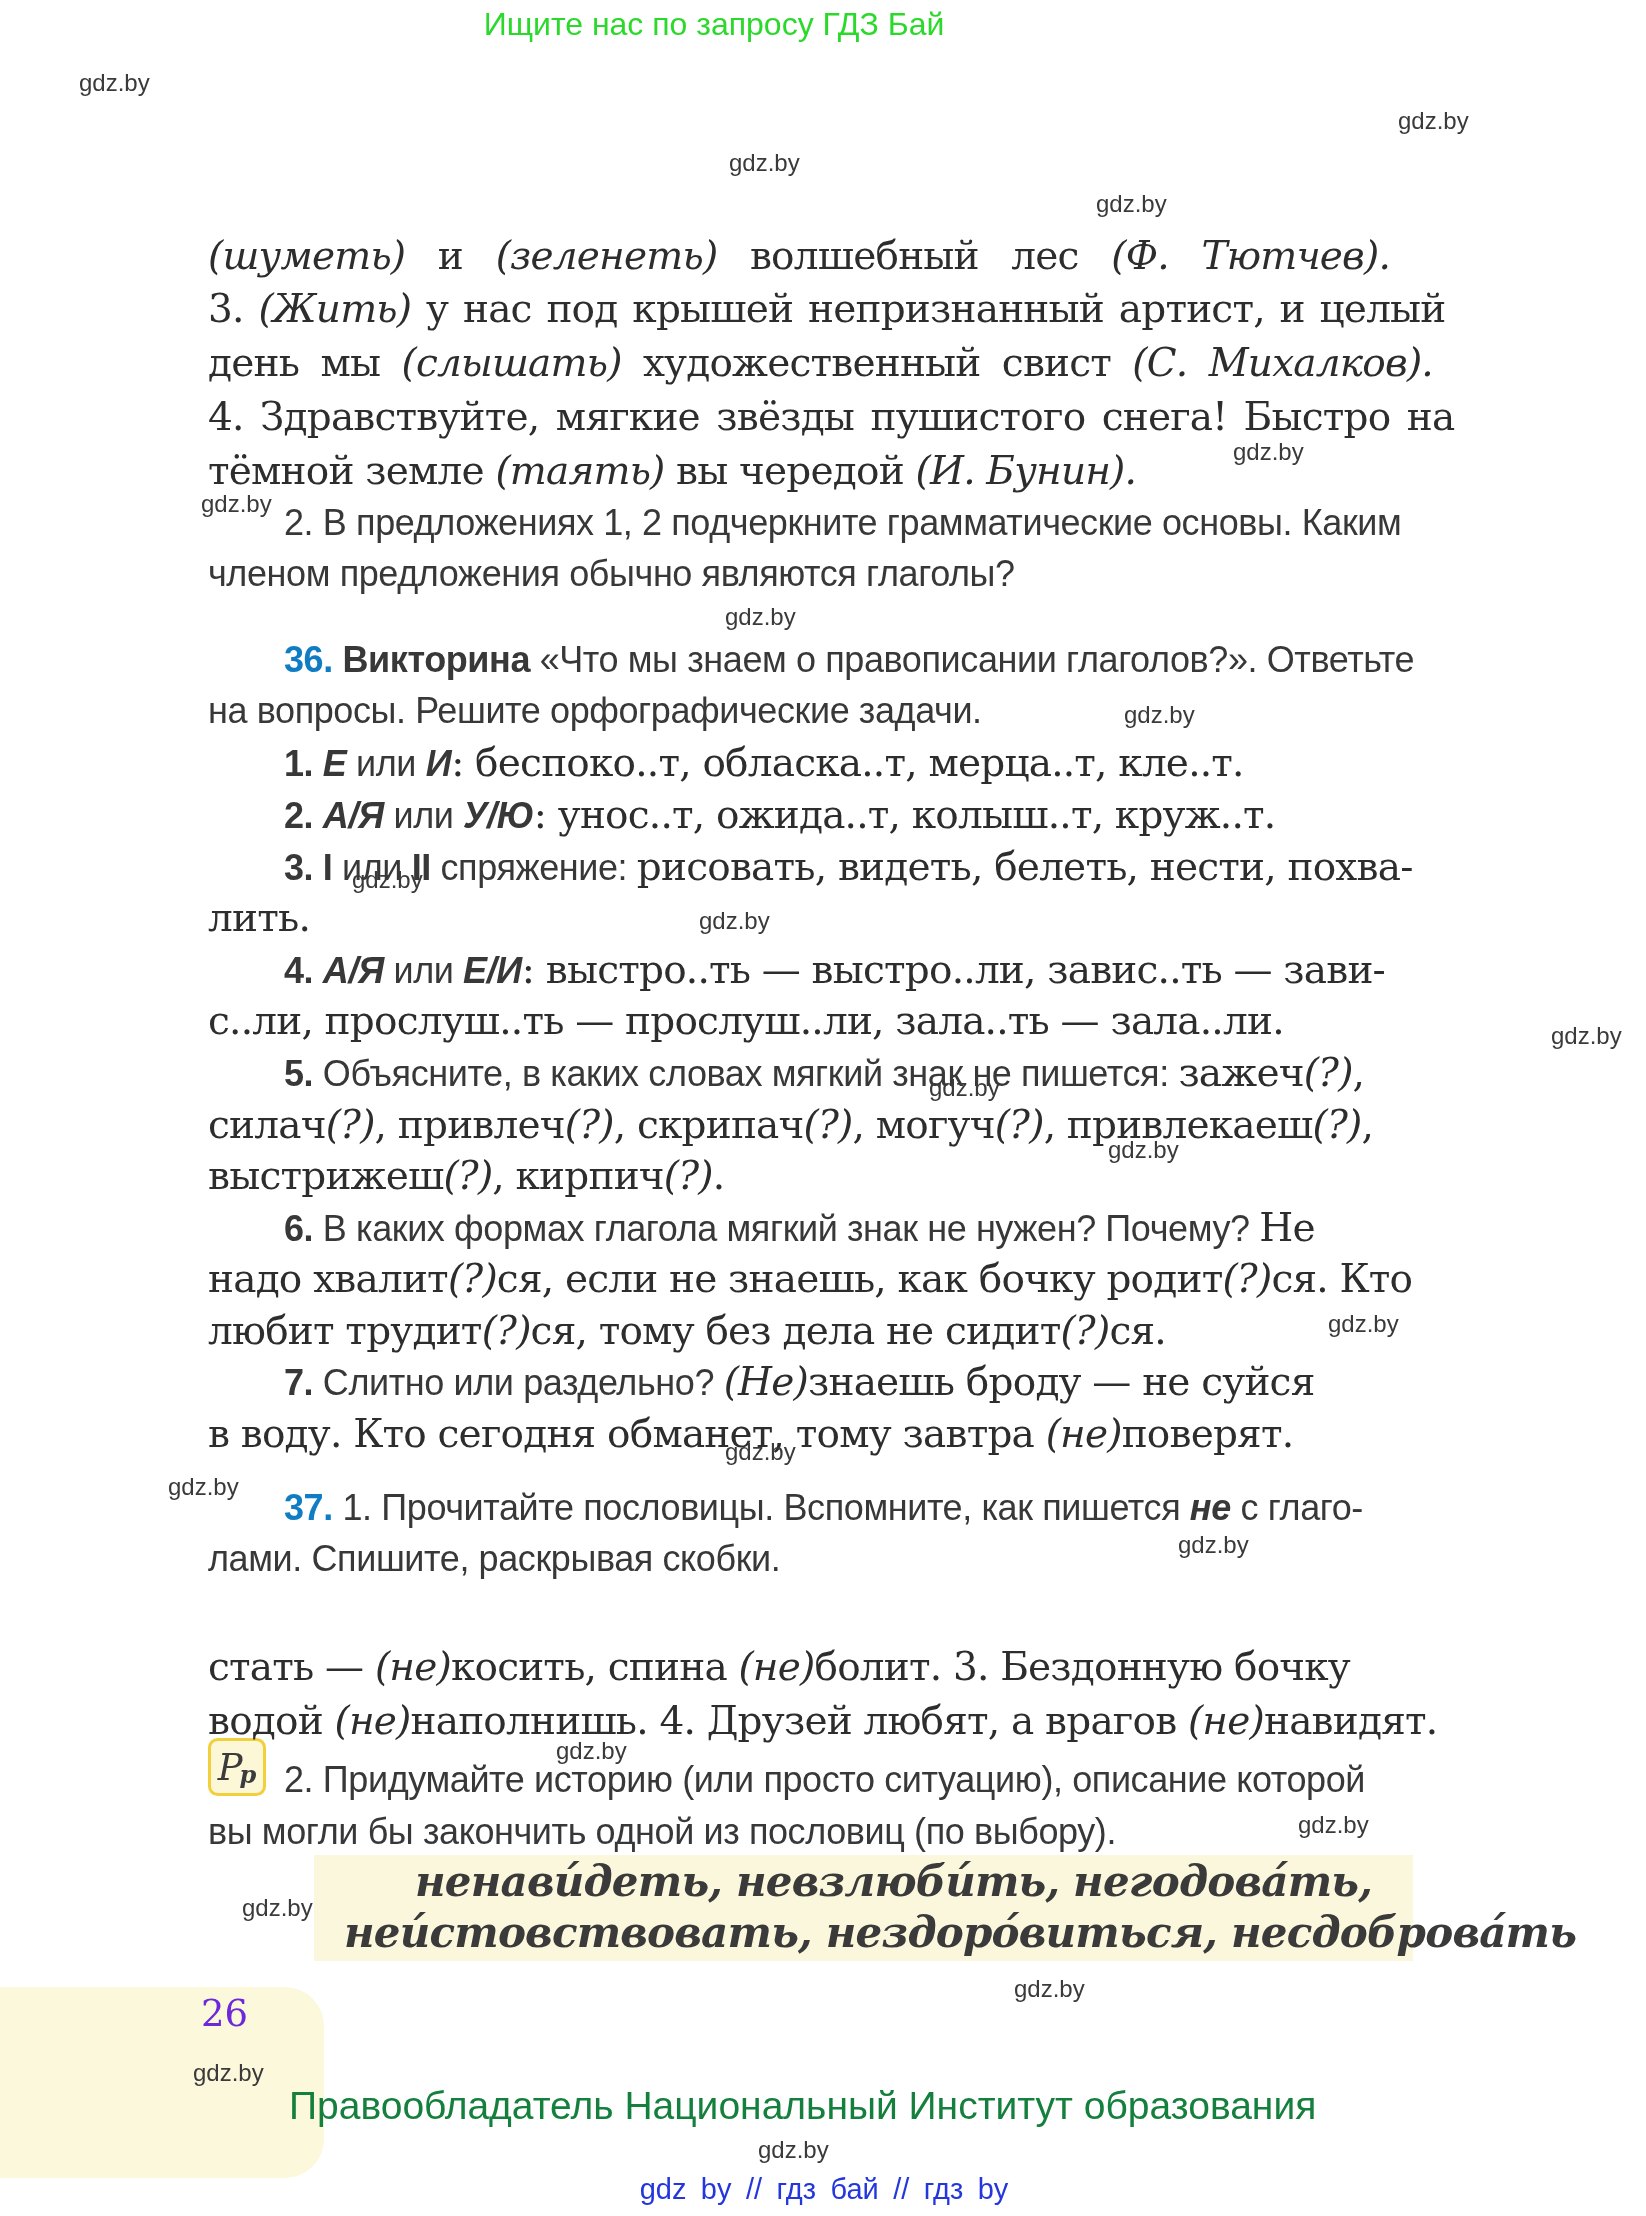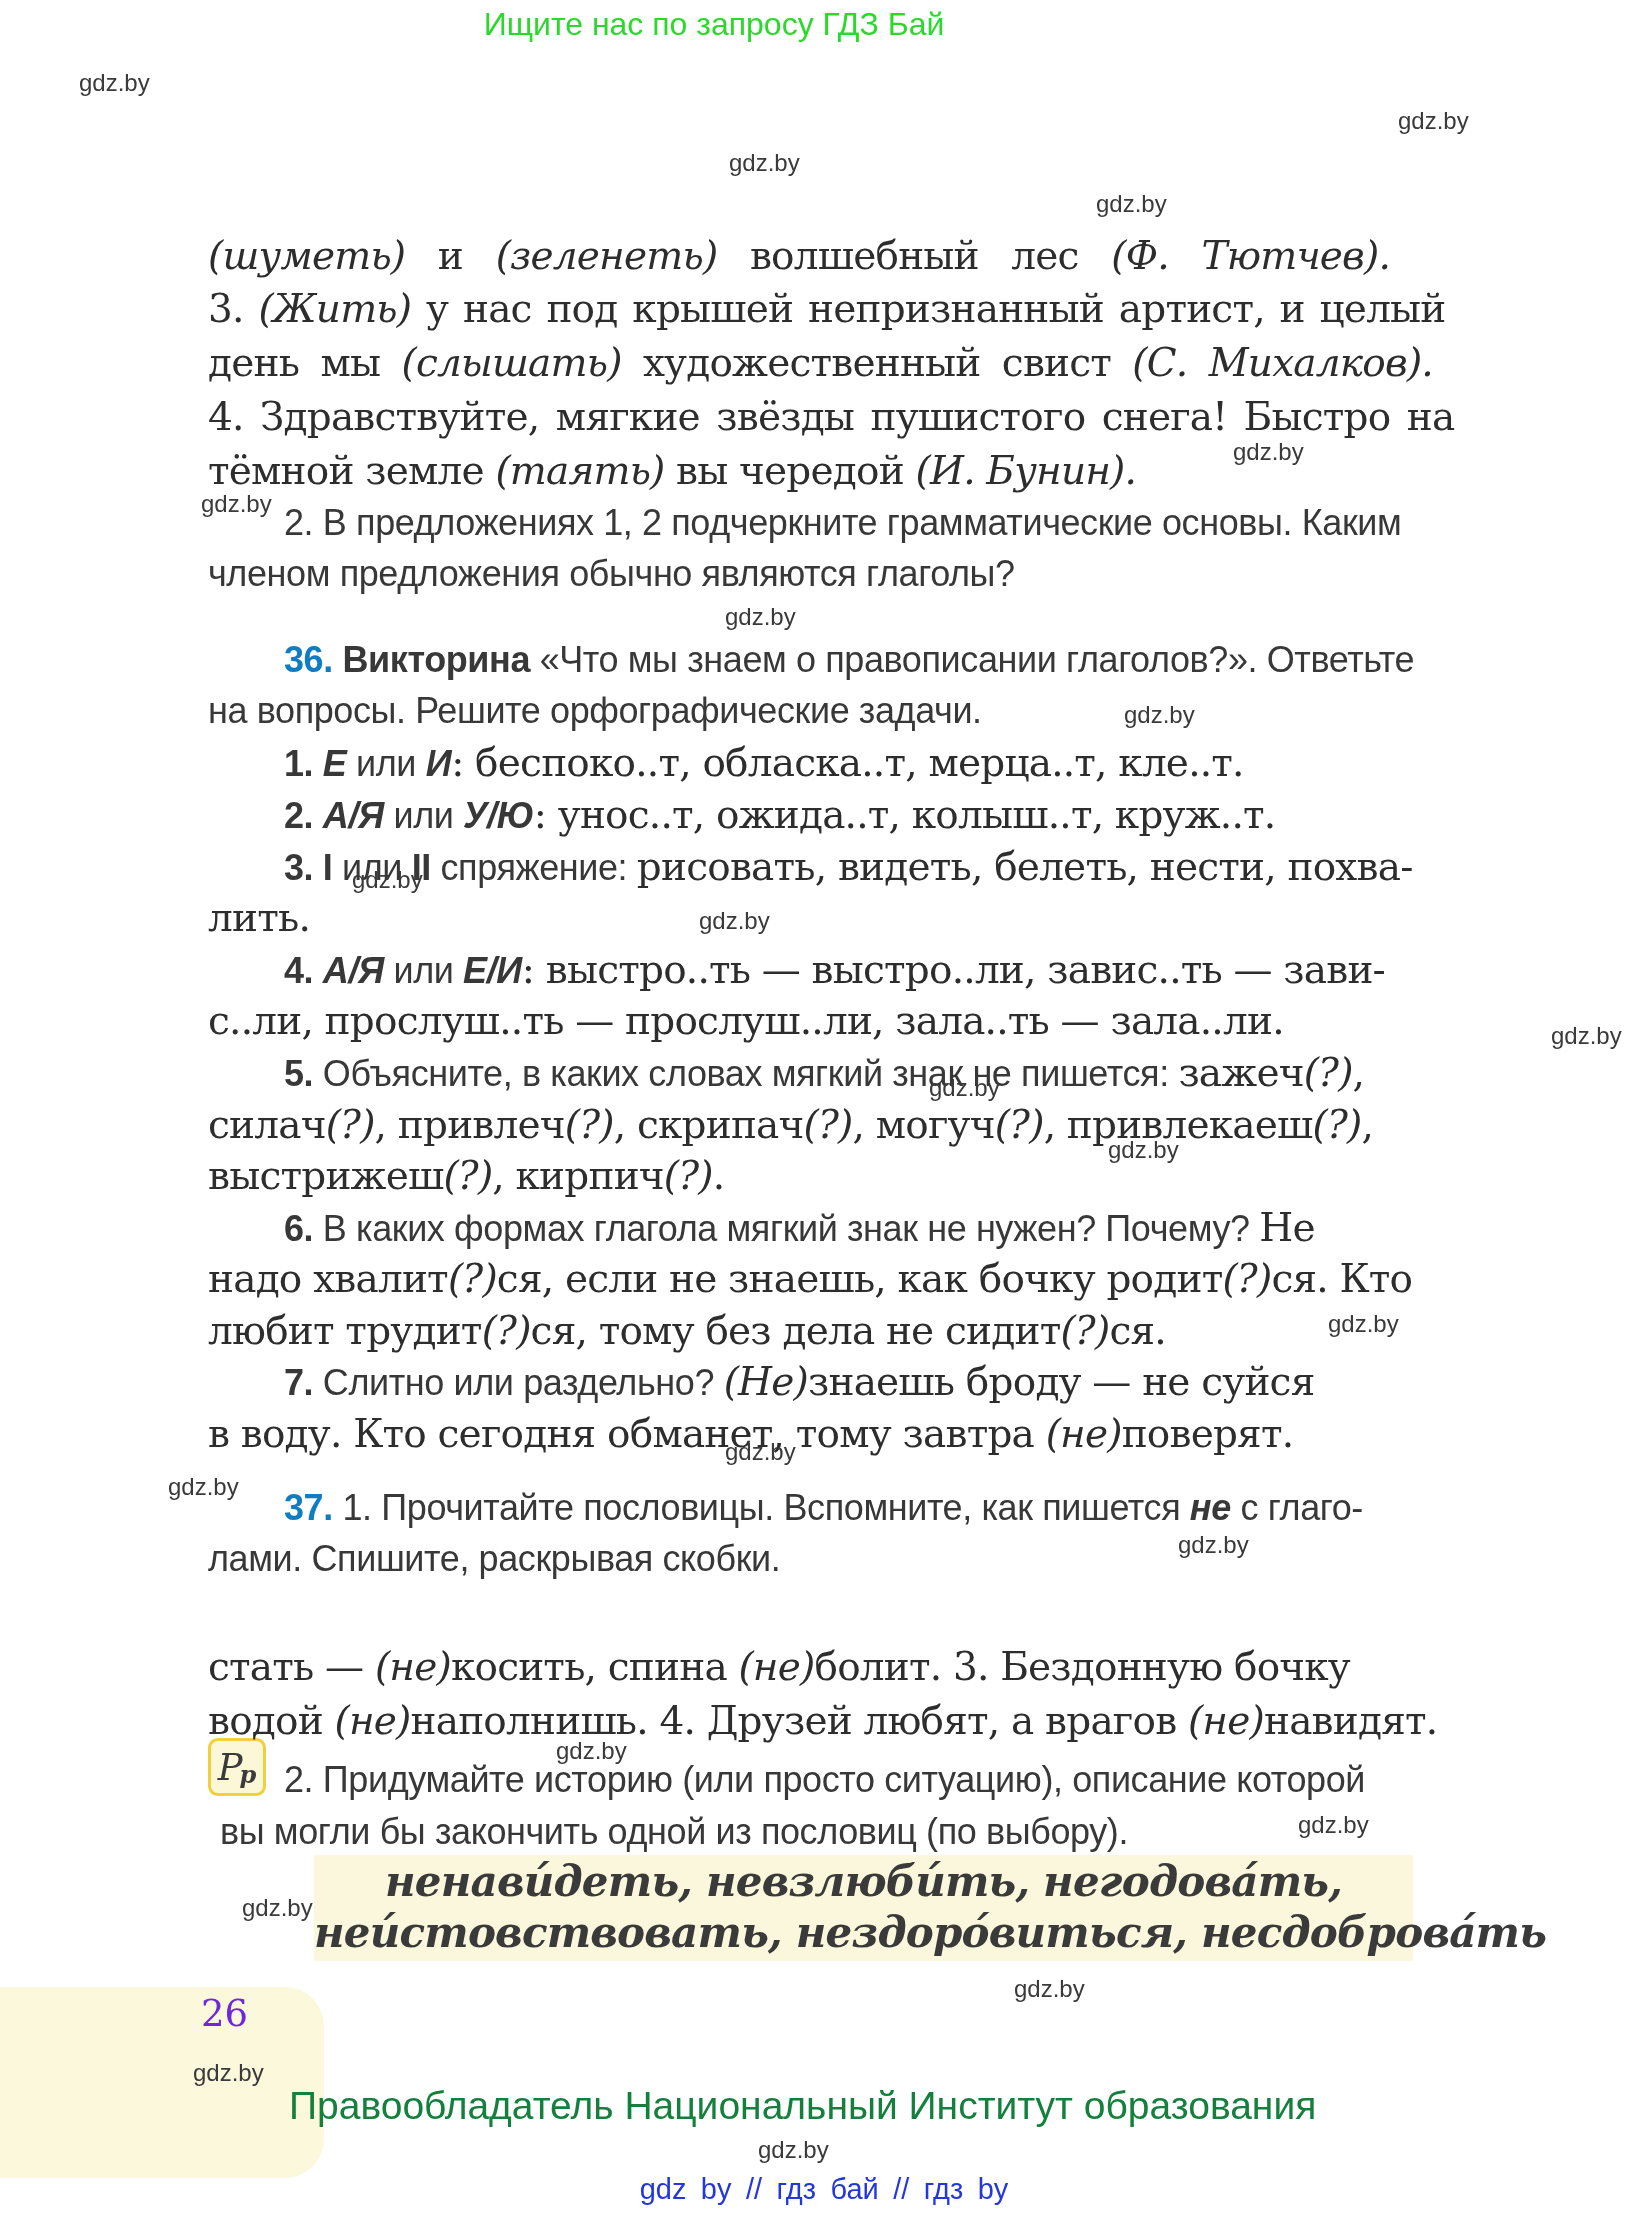--- a/index.html
+++ b/index.html
@@ -20,21 +20,21 @@
       white-space:nowrap;}
   #speech-icon{position:absolute;left:208px;top:1738px;width:58px;height:58px;
       background:#fcf7d6;border:3.2px solid #f1d03c;border-radius:9.7px;box-sizing:border-box;
       display:flex;align-items:center;justify-content:center;}
   #speech-icon .big{font-family:"DejaVu Serif",serif;font-style:italic;font-size:37px;color:#3b3b3b;}
   #speech-icon .small{font-family:"DejaVu Serif",serif;font-style:italic;font-weight:700;
       font-size:24px;color:#3b3b3b;margin-top:14.5px;margin-left:-3.2px;}
   #word-box{position:absolute;left:314px;top:1855px;width:1099px;height:106px;background:#fbf7dd;}
   #word-box .bl{position:absolute;width:100%;text-align:center;font-family:"DejaVu Serif",serif;
       font-style:italic;font-weight:700;font-size:42px;color:#3a3a3a;letter-spacing:-0.8px;
-      white-space:nowrap;}
+      white-space:nowrap;padding-left:30px;}
   #word-box .bl1{top:1.6px;}
   #word-box .bl2{top:53px;}
   #corner-tab{position:absolute;left:0;top:1987px;width:324px;height:191px;background:#fcf8dc;
       border-radius:0 39px 39px 0;}
   #page-number{position:absolute;left:201px;top:1992px;font-family:"DejaVu Serif",serif;
       font-size:37px;color:#6d28d9;}
   #copyright{position:absolute;left:289px;top:2084px;font-family:"Liberation Sans",sans-serif;
       font-size:39px;color:#15803d;white-space:nowrap;}
   #footer-link{position:absolute;left:824px;top:2173px;transform:translateX(-50%);
       font-family:"Liberation Sans",sans-serif;font-size:29px;color:#2337dc;white-space:nowrap;
@@ -85,21 +85,21 @@
     <div class="line" style="left: 284px; top: 1206px;"><span class="seg-sb">6. </span><span class="seg-s">В каких формах глагола мягкий знак не нужен? Почему? </span><span class="seg-r">Не</span></div>
     <div class="line" style="left: 208px; top: 1257px;"><span class="seg-r">надо хвалит</span><span class="seg-i">(?)</span><span class="seg-r">ся, если не знаешь, как бочку родит</span><span class="seg-i">(?)</span><span class="seg-r">ся. Кто</span></div>
     <div class="line" style="left: 208px; top: 1309px;"><span class="seg-r">любит трудит</span><span class="seg-i">(?)</span><span class="seg-r">ся, тому без дела не сидит</span><span class="seg-i">(?)</span><span class="seg-r">ся.</span></div>
     <div class="line" style="left: 284px; top: 1360px;"><span class="seg-sb">7. </span><span class="seg-s">Слитно или раздельно? </span><span class="seg-i">(Не)</span><span class="seg-r">знаешь броду — не суйся</span></div>
     <div class="line" style="left: 208px; top: 1412px;"><span class="seg-r">в воду. Кто сегодня обманет, тому завтра </span><span class="seg-i">(не)</span><span class="seg-r">поверят.</span></div>
     <div class="line" style="left: 284px; top: 1485px;"><span class="seg-num">37. </span><span class="seg-s">1. Прочитайте пословицы. Вспомните, как пишется </span><span class="seg-sbi">не</span><span class="seg-s"> с глаго-</span></div>
     <div class="line" style="left: 208px; top: 1536px;"><span class="seg-s">лами. Спишите, раскрывая скобки.</span></div>
     <div class="line" style="left: 208px; top: 1645px;"><span class="seg-r">стать — </span><span class="seg-i">(не)</span><span class="seg-r">косить, спина </span><span class="seg-i">(не)</span><span class="seg-r">болит. 3. Бездонную бочку</span></div>
     <div class="line" style="left: 208px; top: 1699px;"><span class="seg-r">водой </span><span class="seg-i">(не)</span><span class="seg-r">наполнишь. 4. Друзей любят, а врагов </span><span class="seg-i">(не)</span><span class="seg-r">навидят.</span></div>
     <div class="line" style="left: 284px; top: 1757px;"><span class="seg-s">2. Придумайте историю (или просто ситуацию), описание которой</span></div>
-    <div class="line" style="left: 220px; top: 1809px;"><span class="seg-s">вы могли бы закончить одной из пословиц (по выбору).</span></div>
+    <div class="line" style="left: 208px; top: 1809px;"><span class="seg-s">вы могли бы закончить одной из пословиц (по выбору).</span></div>
     <div class="wm" style="left: 79px; top: 69px;">gdz.by</div>
     <div class="wm" style="left: 1398px; top: 107px;">gdz.by</div>
     <div class="wm" style="left: 729px; top: 149px;">gdz.by</div>
     <div class="wm" style="left: 1096px; top: 190px;">gdz.by</div>
     <div class="wm" style="left: 1233px; top: 438px;">gdz.by</div>
     <div class="wm" style="left: 201px; top: 490px;">gdz.by</div>
     <div class="wm" style="left: 725px; top: 603px;">gdz.by</div>
     <div class="wm" style="left: 1124px; top: 701px;">gdz.by</div>
     <div class="wm" style="left: 352px; top: 866px;">gdz.by</div>
     <div class="wm" style="left: 699px; top: 907px;">gdz.by</div>

